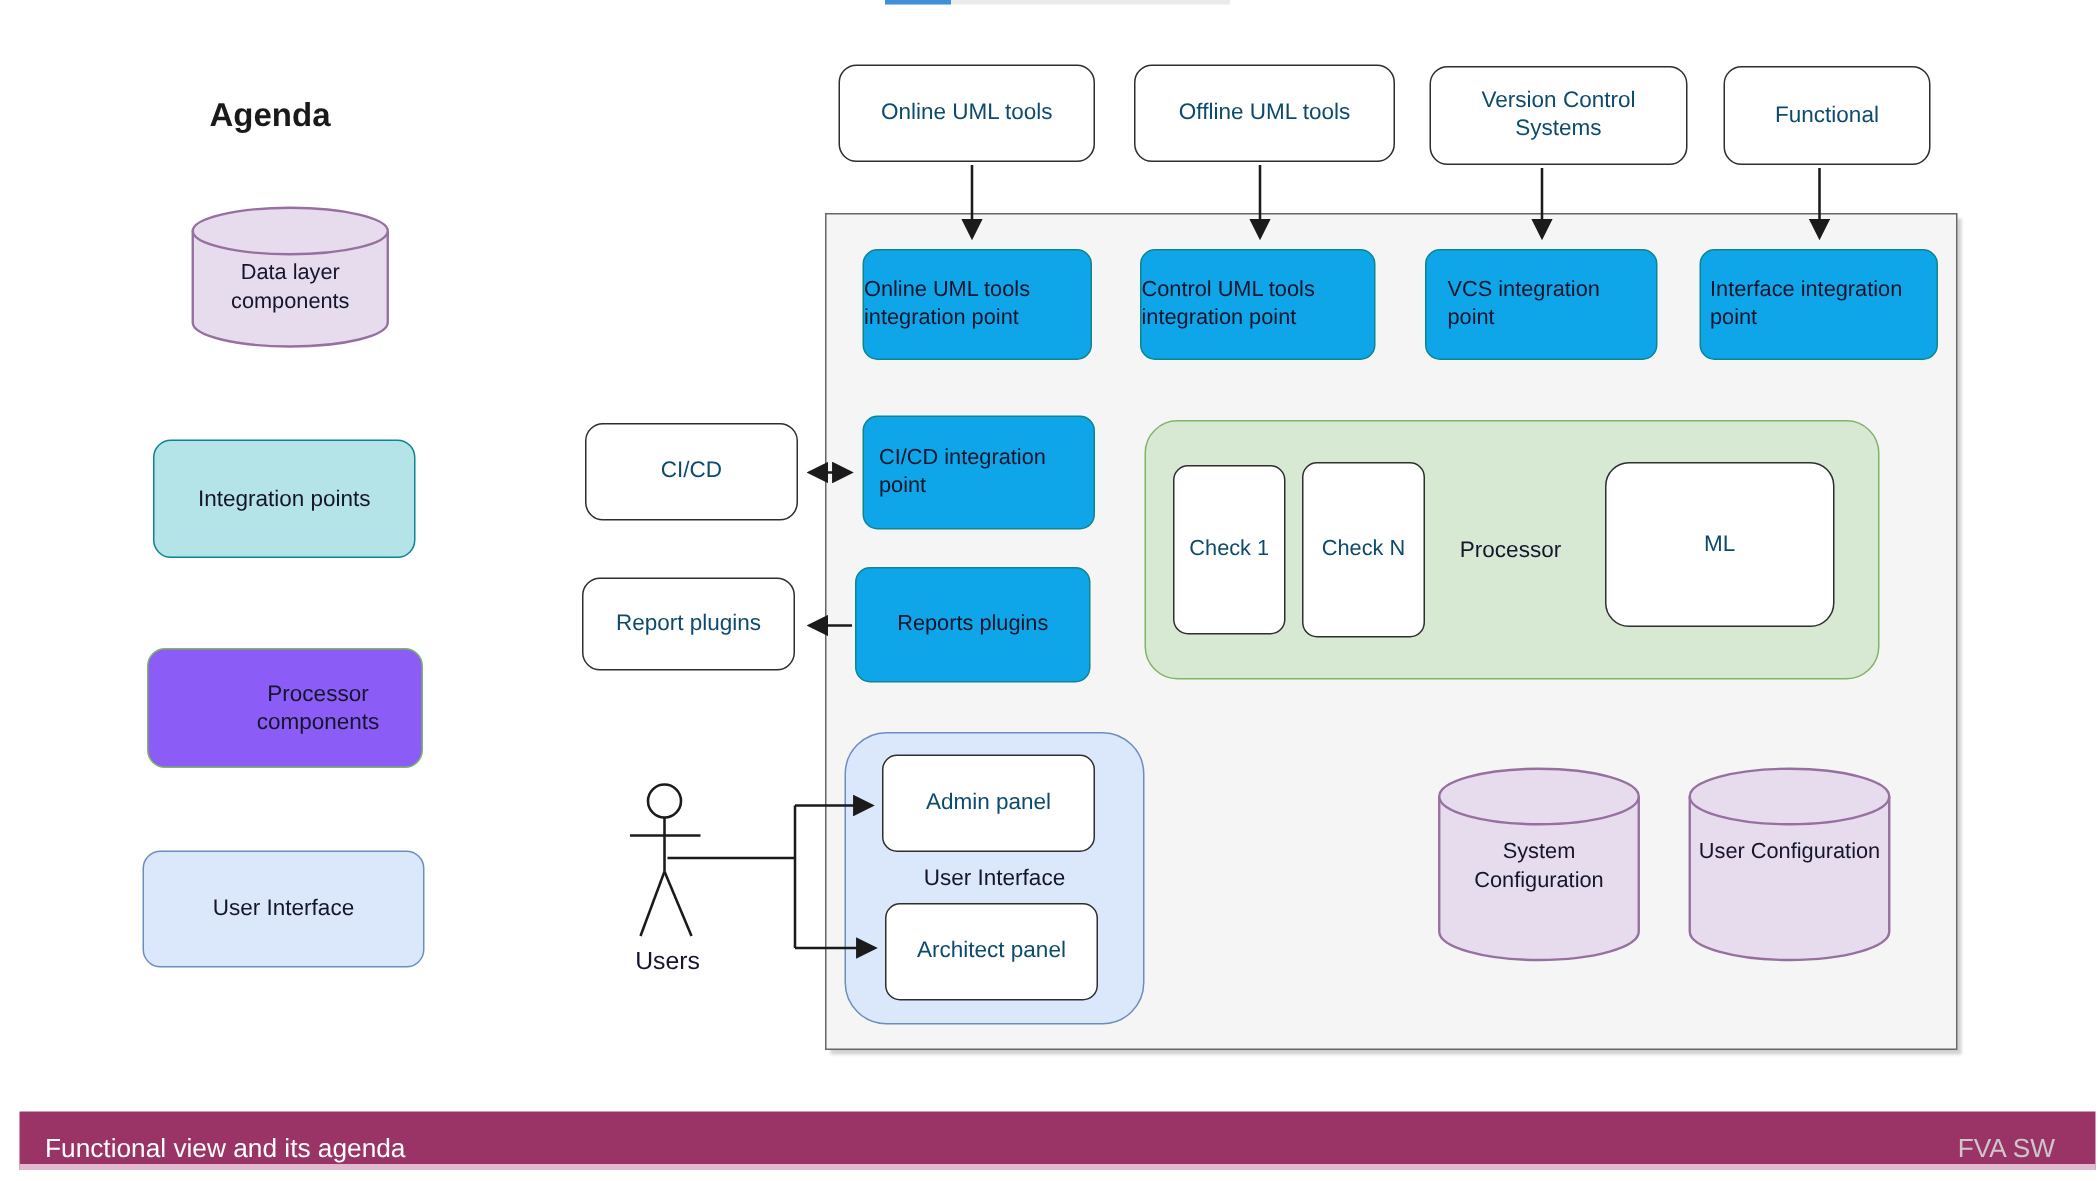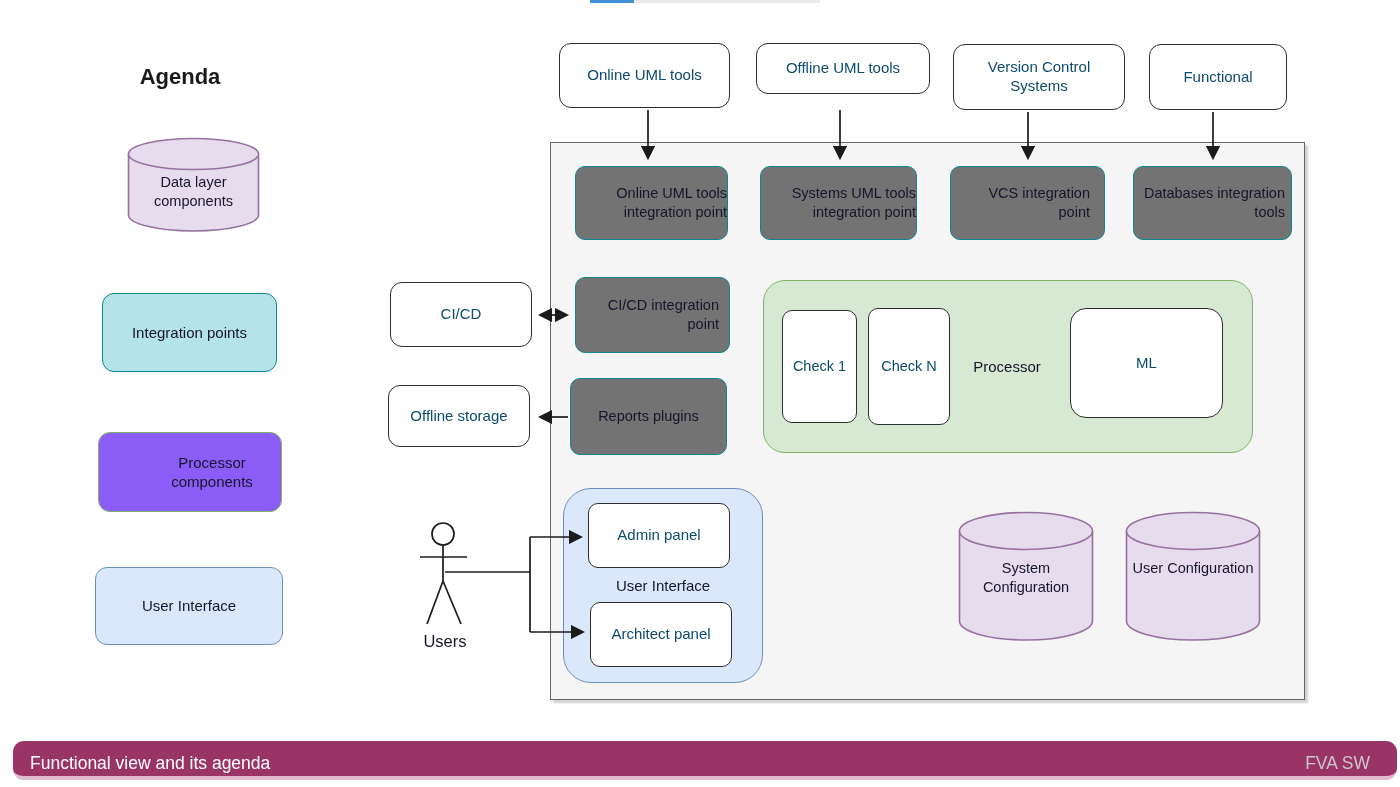--- a/index.html
+++ b/index.html
@@ -2,43 +2,43 @@
 <html><head>
 <meta charset="utf-8">
 <style>
   html,body{margin:0;padding:0;background:#fff;}
   .canvas{position:relative;width:1400px;height:787px;background:#ffffff;overflow:hidden;
           font-family:"Liberation Sans", sans-serif;color:#15152b;}
   .abs{position:absolute;box-sizing:border-box;}
   .node{display:flex;align-items:center;justify-content:center;text-align:center;
         background:#ffffff;border:1.6px solid #2e2e2e;border-radius:12px;
         font-size:15px;line-height:1.25;color:#0c4a6e;}
-  .teal{background:#737373;border:1.6px solid #0d868f;border-radius:10px;
-        display:flex;align-items:center;justify-content:center;text-align:right;
+  .teal{background:#0ea5e9;border:1.6px solid #0d868f;border-radius:10px;
+        display:flex;align-items:center;justify-content:center;text-align:left;
         font-size:14.5px;line-height:1.3;}
   .gray-panel{background:#f5f5f5;border:1px solid #666666;box-shadow:3px 3px 2px rgba(0,0,0,0.18);}
   .green-panel{background:#d7e9d3;border:1.6px solid #7fb565;border-radius:22px;}
   .blue-panel{background:#dbe8fb;border:1.6px solid #6c8ebf;border-radius:28px;}
   .legend-box{display:flex;align-items:center;justify-content:center;text-align:center;
         font-size:15px;line-height:1.3;border-radius:12px;margin-top:15px;}
   .legend-teal{background:#b4e4e8;border:1.6px solid #0d868f;}
   .legend-green{background:#8b5cf6;border:1.6px solid #7fb565;padding-left:44px;}
   .legend-blue{background:#dbe8fb;border:1.6px solid #6c8ebf;}
   .label{display:flex;align-items:center;justify-content:center;text-align:center;
         font-size:14.5px;line-height:1.3;}
   .cyl{text-align:center;}
   .cyl svg{position:absolute;left:0;top:0;}
   .cyl .cyl-label{position:relative;font-size:14.5px;line-height:1.3;}
   .overlay{position:absolute;left:0;top:0;pointer-events:none;}
   .legend-title{font-size:22px;color:#1a1a1a;text-align:center;font-weight:bold;}
   .progress{background:#ebebeb;}
   .progress-fill{background:#3f8fd9;height:100%;}
   .footer-bar{background:#9a3366;border-bottom:4px solid #e2bad0;
-        display:flex;align-items:flex-start;justify-content:space-between;
-        padding:12px 27px 0 17px;border-radius:11px;}
+        display:flex;align-items:flex-end;justify-content:space-between;
+        padding:0 27px 0 17px;}
   .footer-title{color:#ffffff;font-size:17.5px;}
   .footer-badge{color:#cdc6cb;font-size:17.5px;}
 </style>
 </head>
 <body>
 
 <div class="canvas">
 
   <div class="abs progress" style="left:590px;top:0;width:230px;height:3px">
     <div class="progress-fill" style="width:44px"></div>
@@ -62,50 +62,50 @@
     <span>Processor components</span>
   </div>
 
   <div class="abs legend-box legend-blue" style="left:95px;top:552px;width:188px;height:78px">
     <span>User Interface</span>
   </div>
 
   <div class="abs node" style="left:559px;top:43px;width:171px;height:65px">
     <span>Online UML tools</span>
   </div>
-  <div class="abs node" style="left:756px;top:43px;width:174px;height:51px">
+  <div class="abs node" style="left:756px;top:43px;width:174px;height:65px">
     <span>Offline UML tools</span>
   </div>
   <div class="abs node" style="left:953px;top:44px;width:172px;height:66px;padding:0 18px">
     <span>Version Control Systems</span>
   </div>
   <div class="abs node" style="left:1149px;top:44px;width:138px;height:66px">
     <span>Functional</span>
   </div>
 
   <div class="abs node" style="left:390px;top:282px;width:142px;height:65px">
     <span>CI/CD</span>
   </div>
   <div class="abs node" style="left:388px;top:385px;width:142px;height:62px">
-    <span>Offline storage</span>
+    <span>Report plugins</span>
   </div>
 
   <div class="abs gray-panel" style="left:550px;top:142px;width:755px;height:558px"></div>
 
   <div class="abs teal" style="left:575px;top:166px;width:153px;height:74px">
     <span>Online UML tools integration point</span>
   </div>
   <div class="abs teal" style="left:760px;top:166px;width:157px;height:74px">
-    <span>Systems UML tools integration point</span>
+    <span>Control UML tools integration point</span>
   </div>
   <div class="abs teal" style="left:950px;top:166px;width:155px;height:74px;padding:0 14px">
     <span>VCS integration point</span>
   </div>
   <div class="abs teal" style="left:1133px;top:166px;width:159px;height:74px;padding:0 6px">
-    <span>Databases integration tools</span>
+    <span>Interface integration point</span>
   </div>
 
   <div class="abs teal" style="left:575px;top:277px;width:155px;height:76px;padding:0 10px">
     <span>CI/CD integration point</span>
   </div>
   <div class="abs teal" style="left:570px;top:378px;width:157px;height:77px">
     <span>Reports plugins</span>
   </div>
 
   <div class="abs green-panel" style="left:763px;top:280px;width:490px;height:173px"></div>

